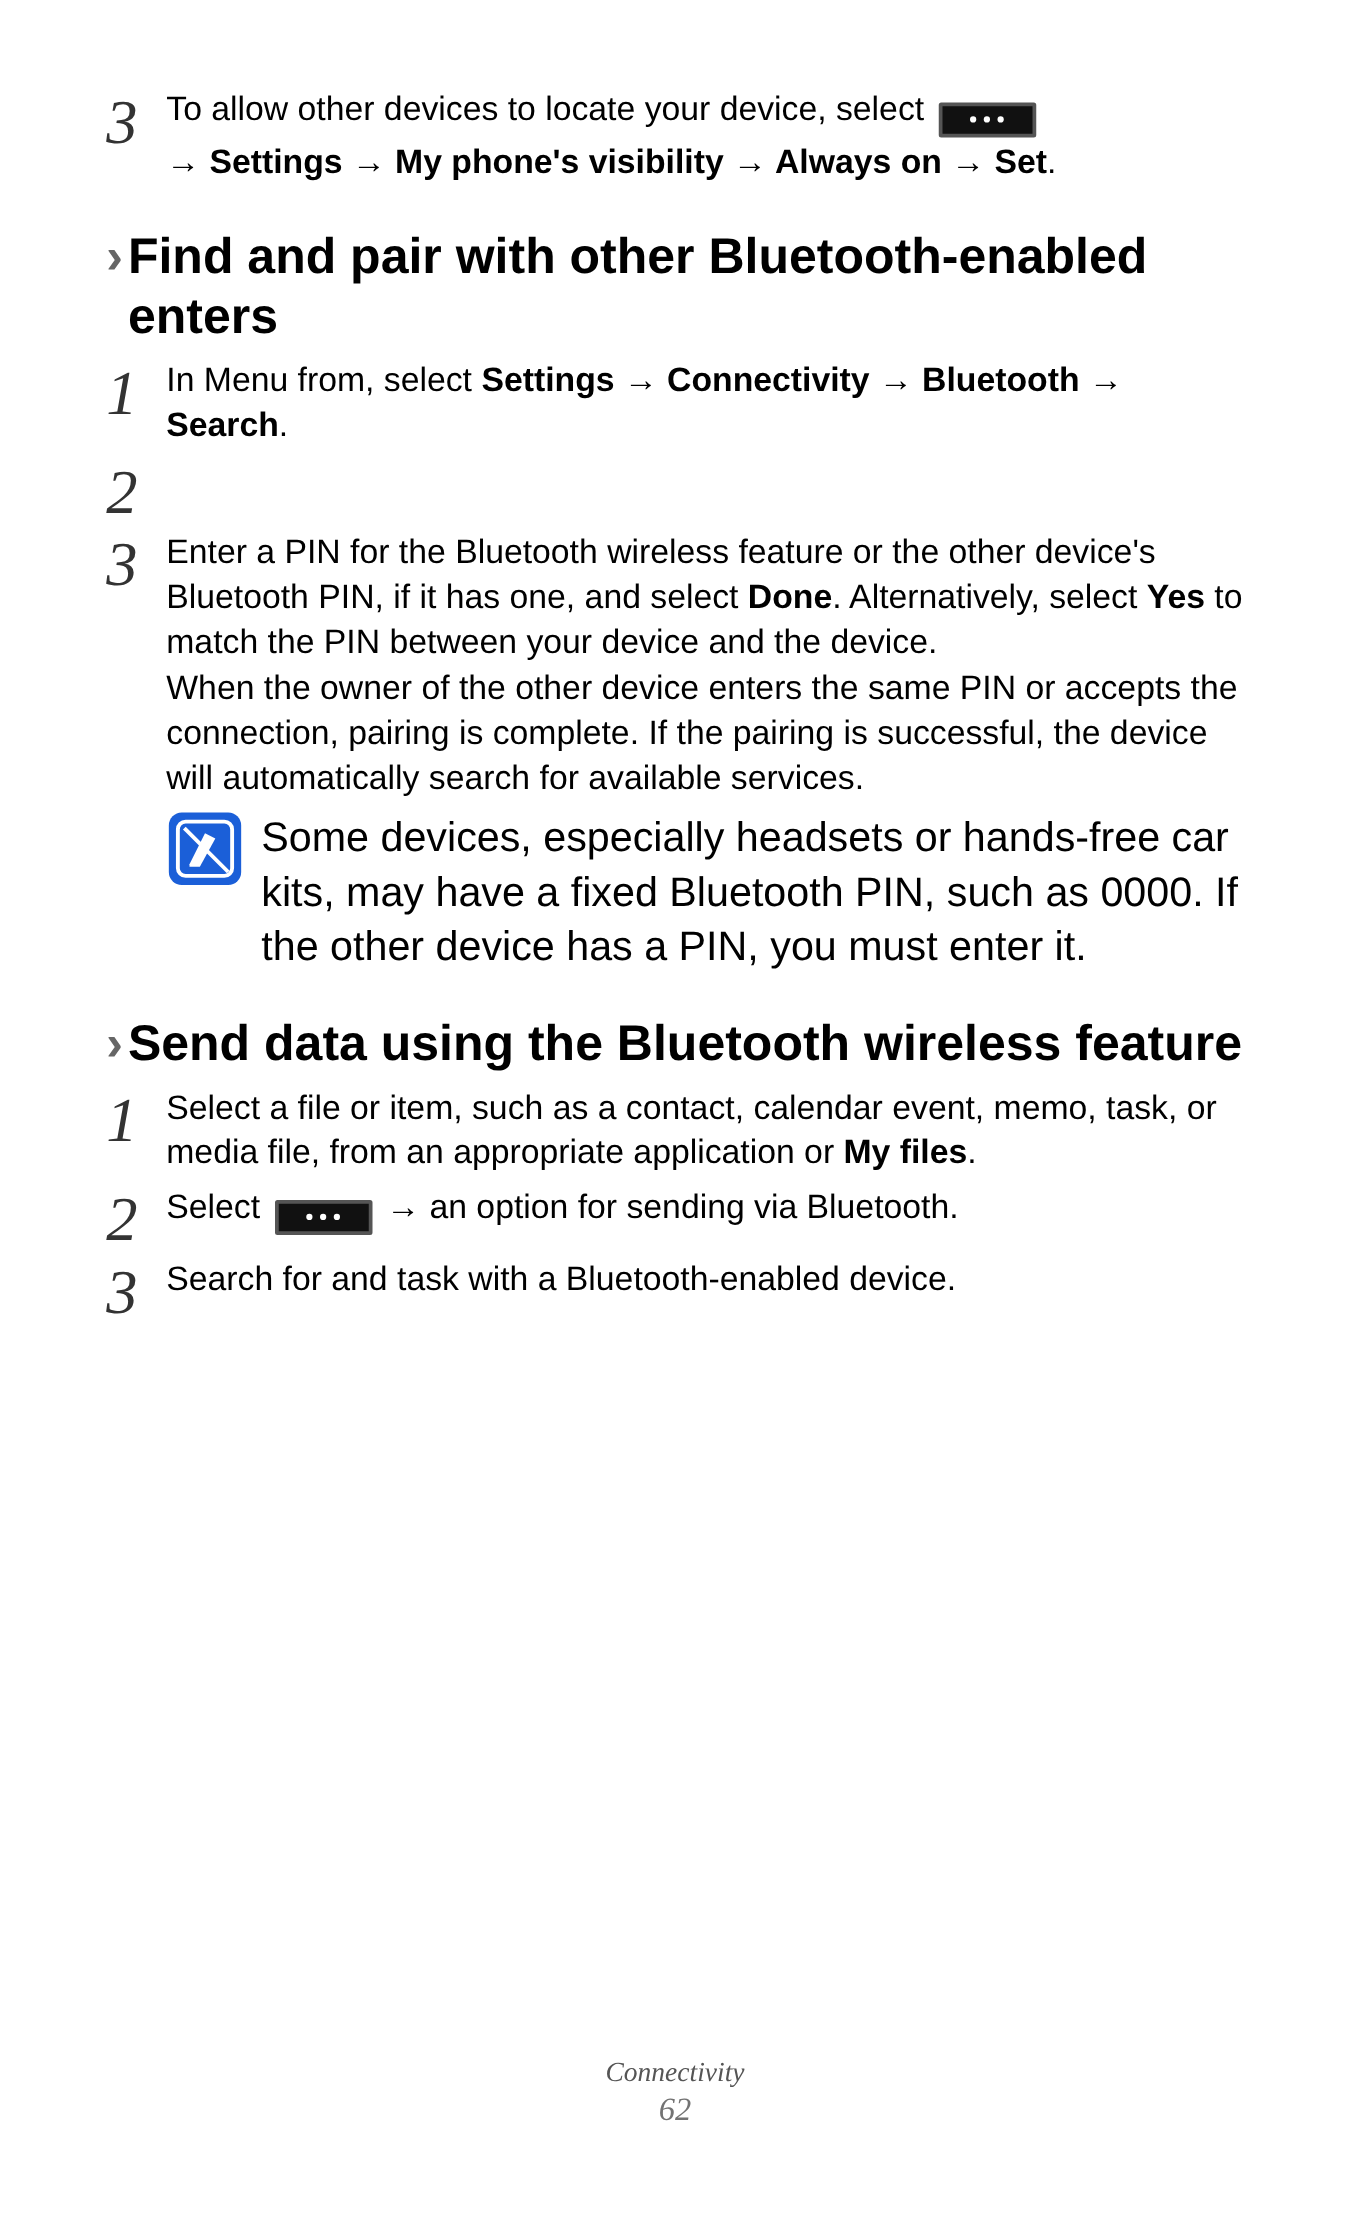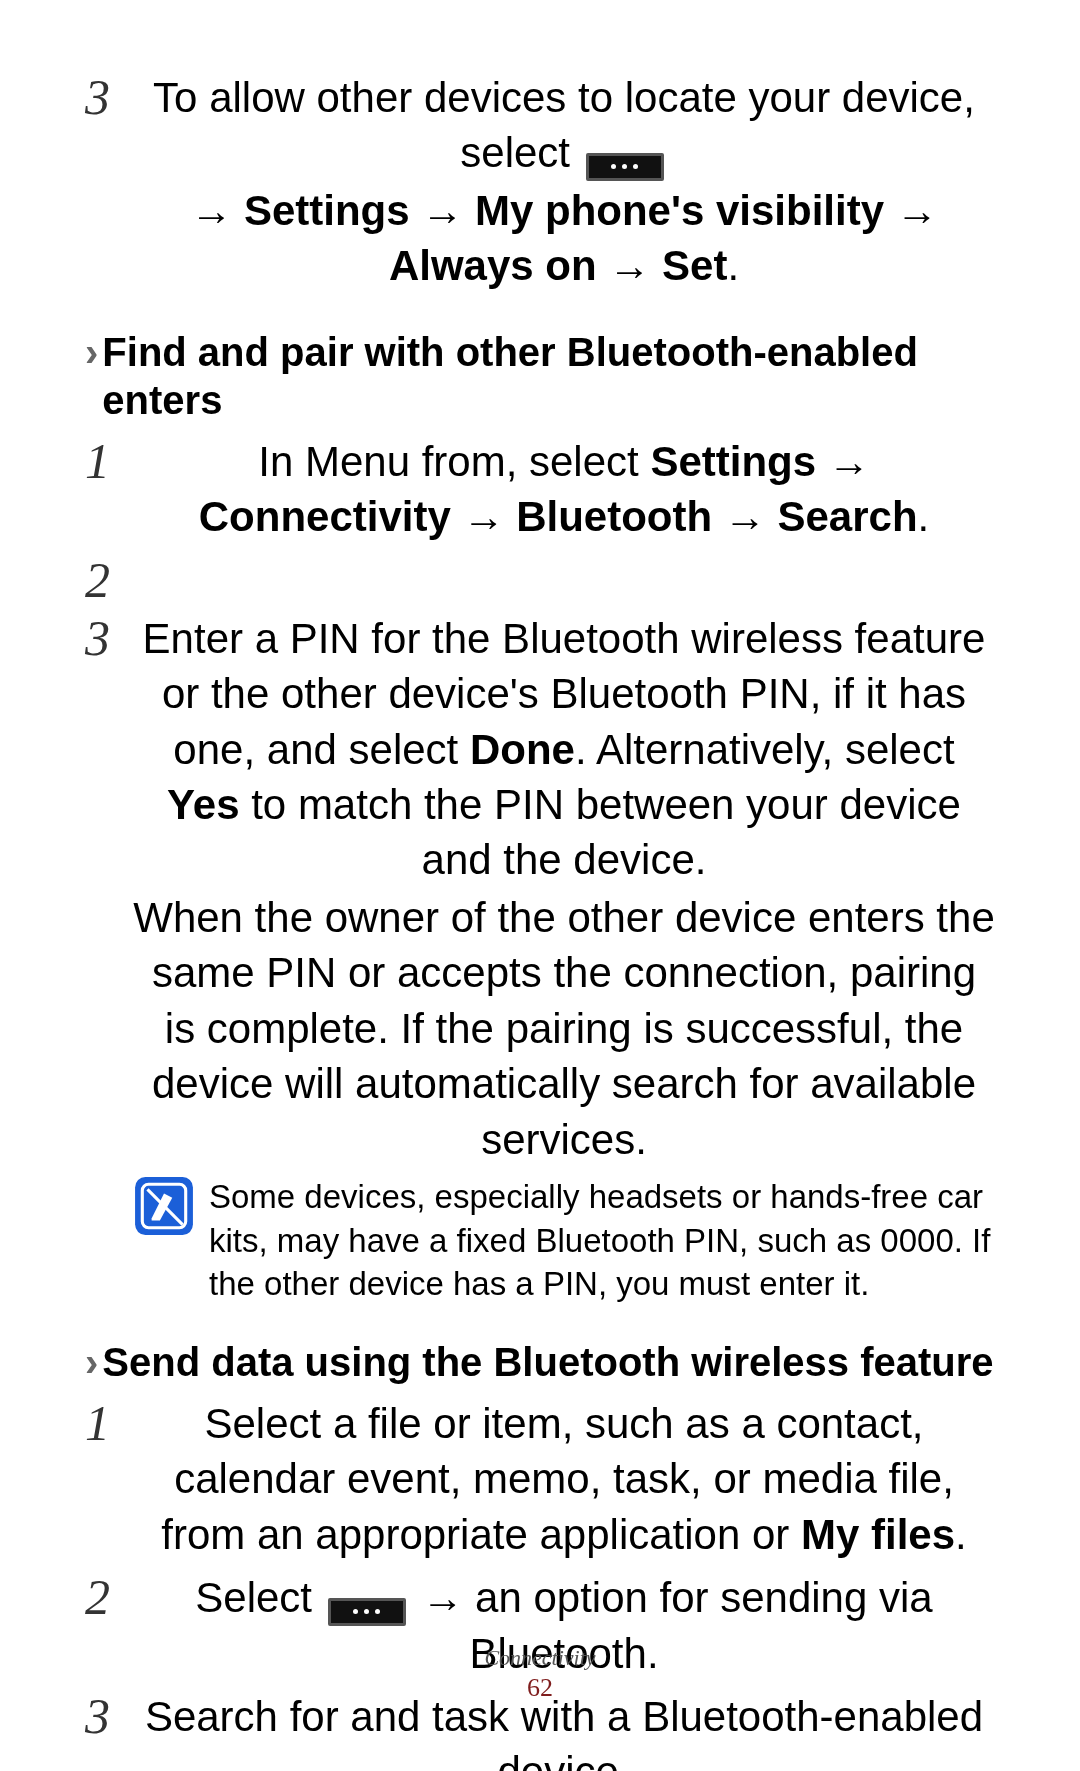--- a/index.html
+++ b/index.html
@@ -23,24 +23,23 @@
     font-family: Georgia, "Times New Roman", serif;
     font-style: italic;
     font-size: 50px;
     line-height: 1;
     width: 48px;
     flex-shrink: 0;
     color: #333;
     padding-top: 2px;
   }
   .step-body {
-    font-size: 42px;
+    font-size: 27px;
     line-height: 1.32;
     flex: 1;
-    text-align: center;
   }
   .step-body p { margin-bottom: 2px; }
   .bold { font-weight: 700; }
   .section-heading {
     display: flex;
     align-items: flex-start;
     margin-top: 32px;
     margin-bottom: 10px;
   }
   .chevron {
@@ -98,22 +97,23 @@
     right: 0;
     text-align: center;
   }
   .footer-label {
     font-style: italic;
     font-size: 22px;
     color: #555;
     font-family: Georgia, serif;
   }
   .footer-page {
+    font-style: italic;
     font-size: 26px;
-    color: #7f1d1d;
+    color: #737373;
     font-family: Georgia, serif;
     margin-top: 2px;
   }
 </style>
 </head>
 <body>
 
 <div class="page">
 
   <div class="step">

